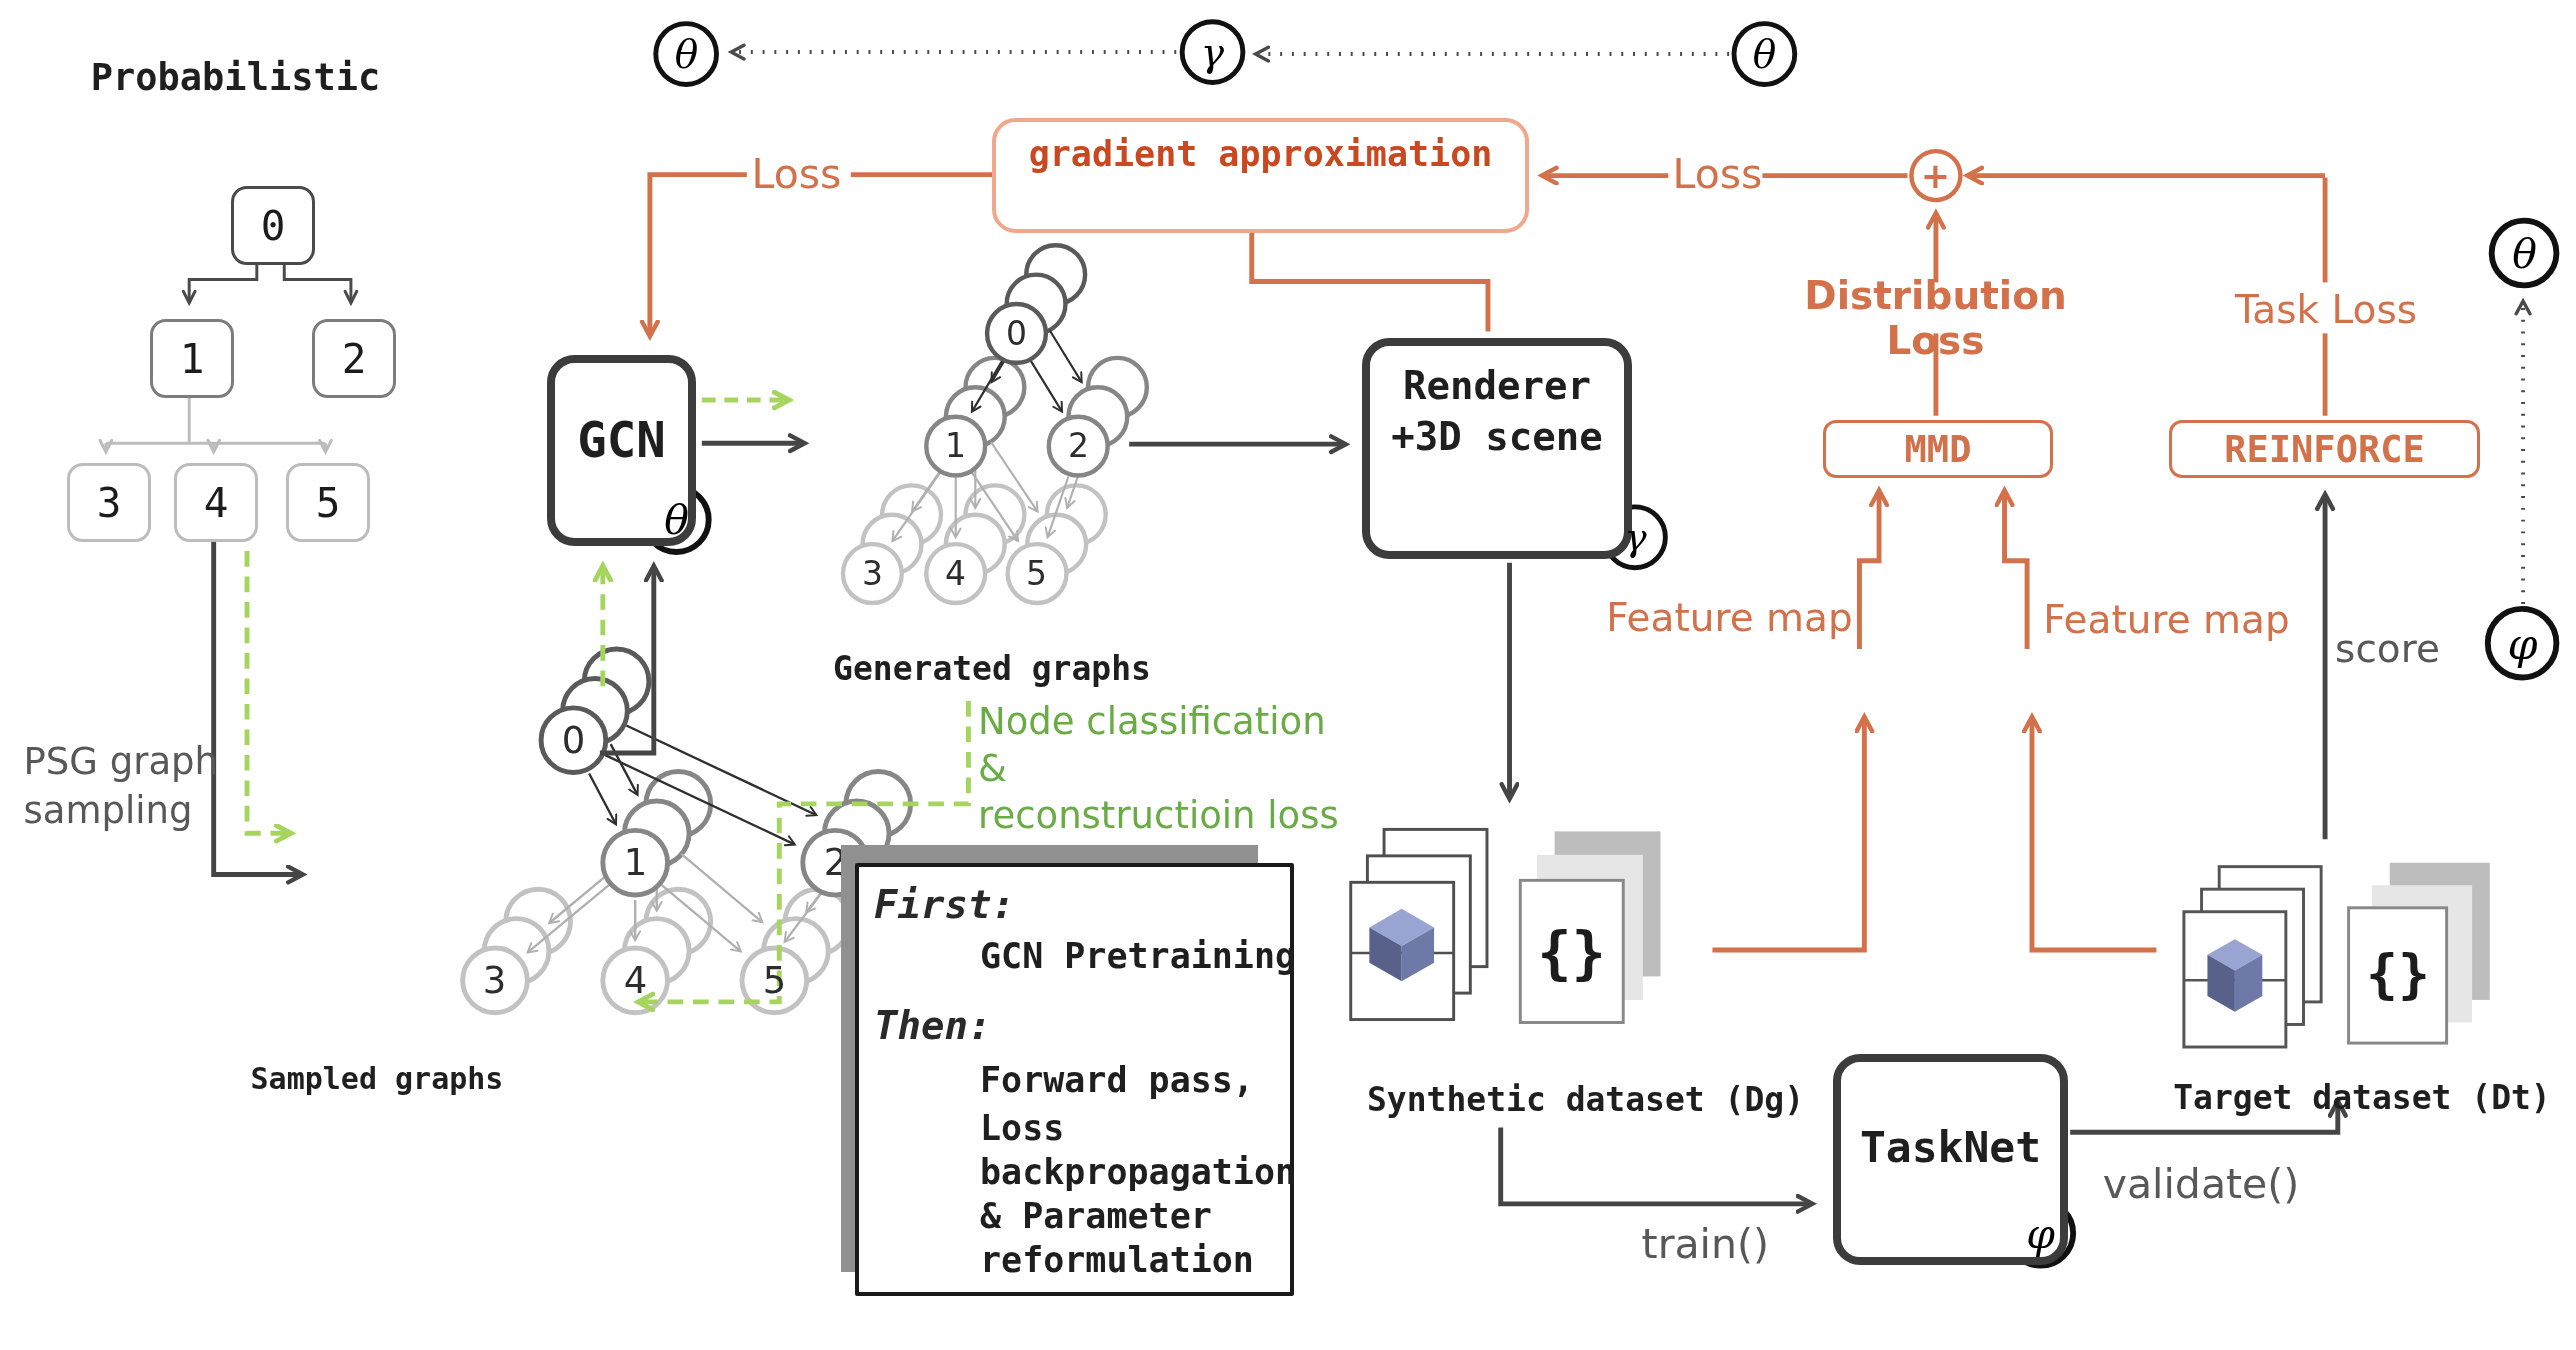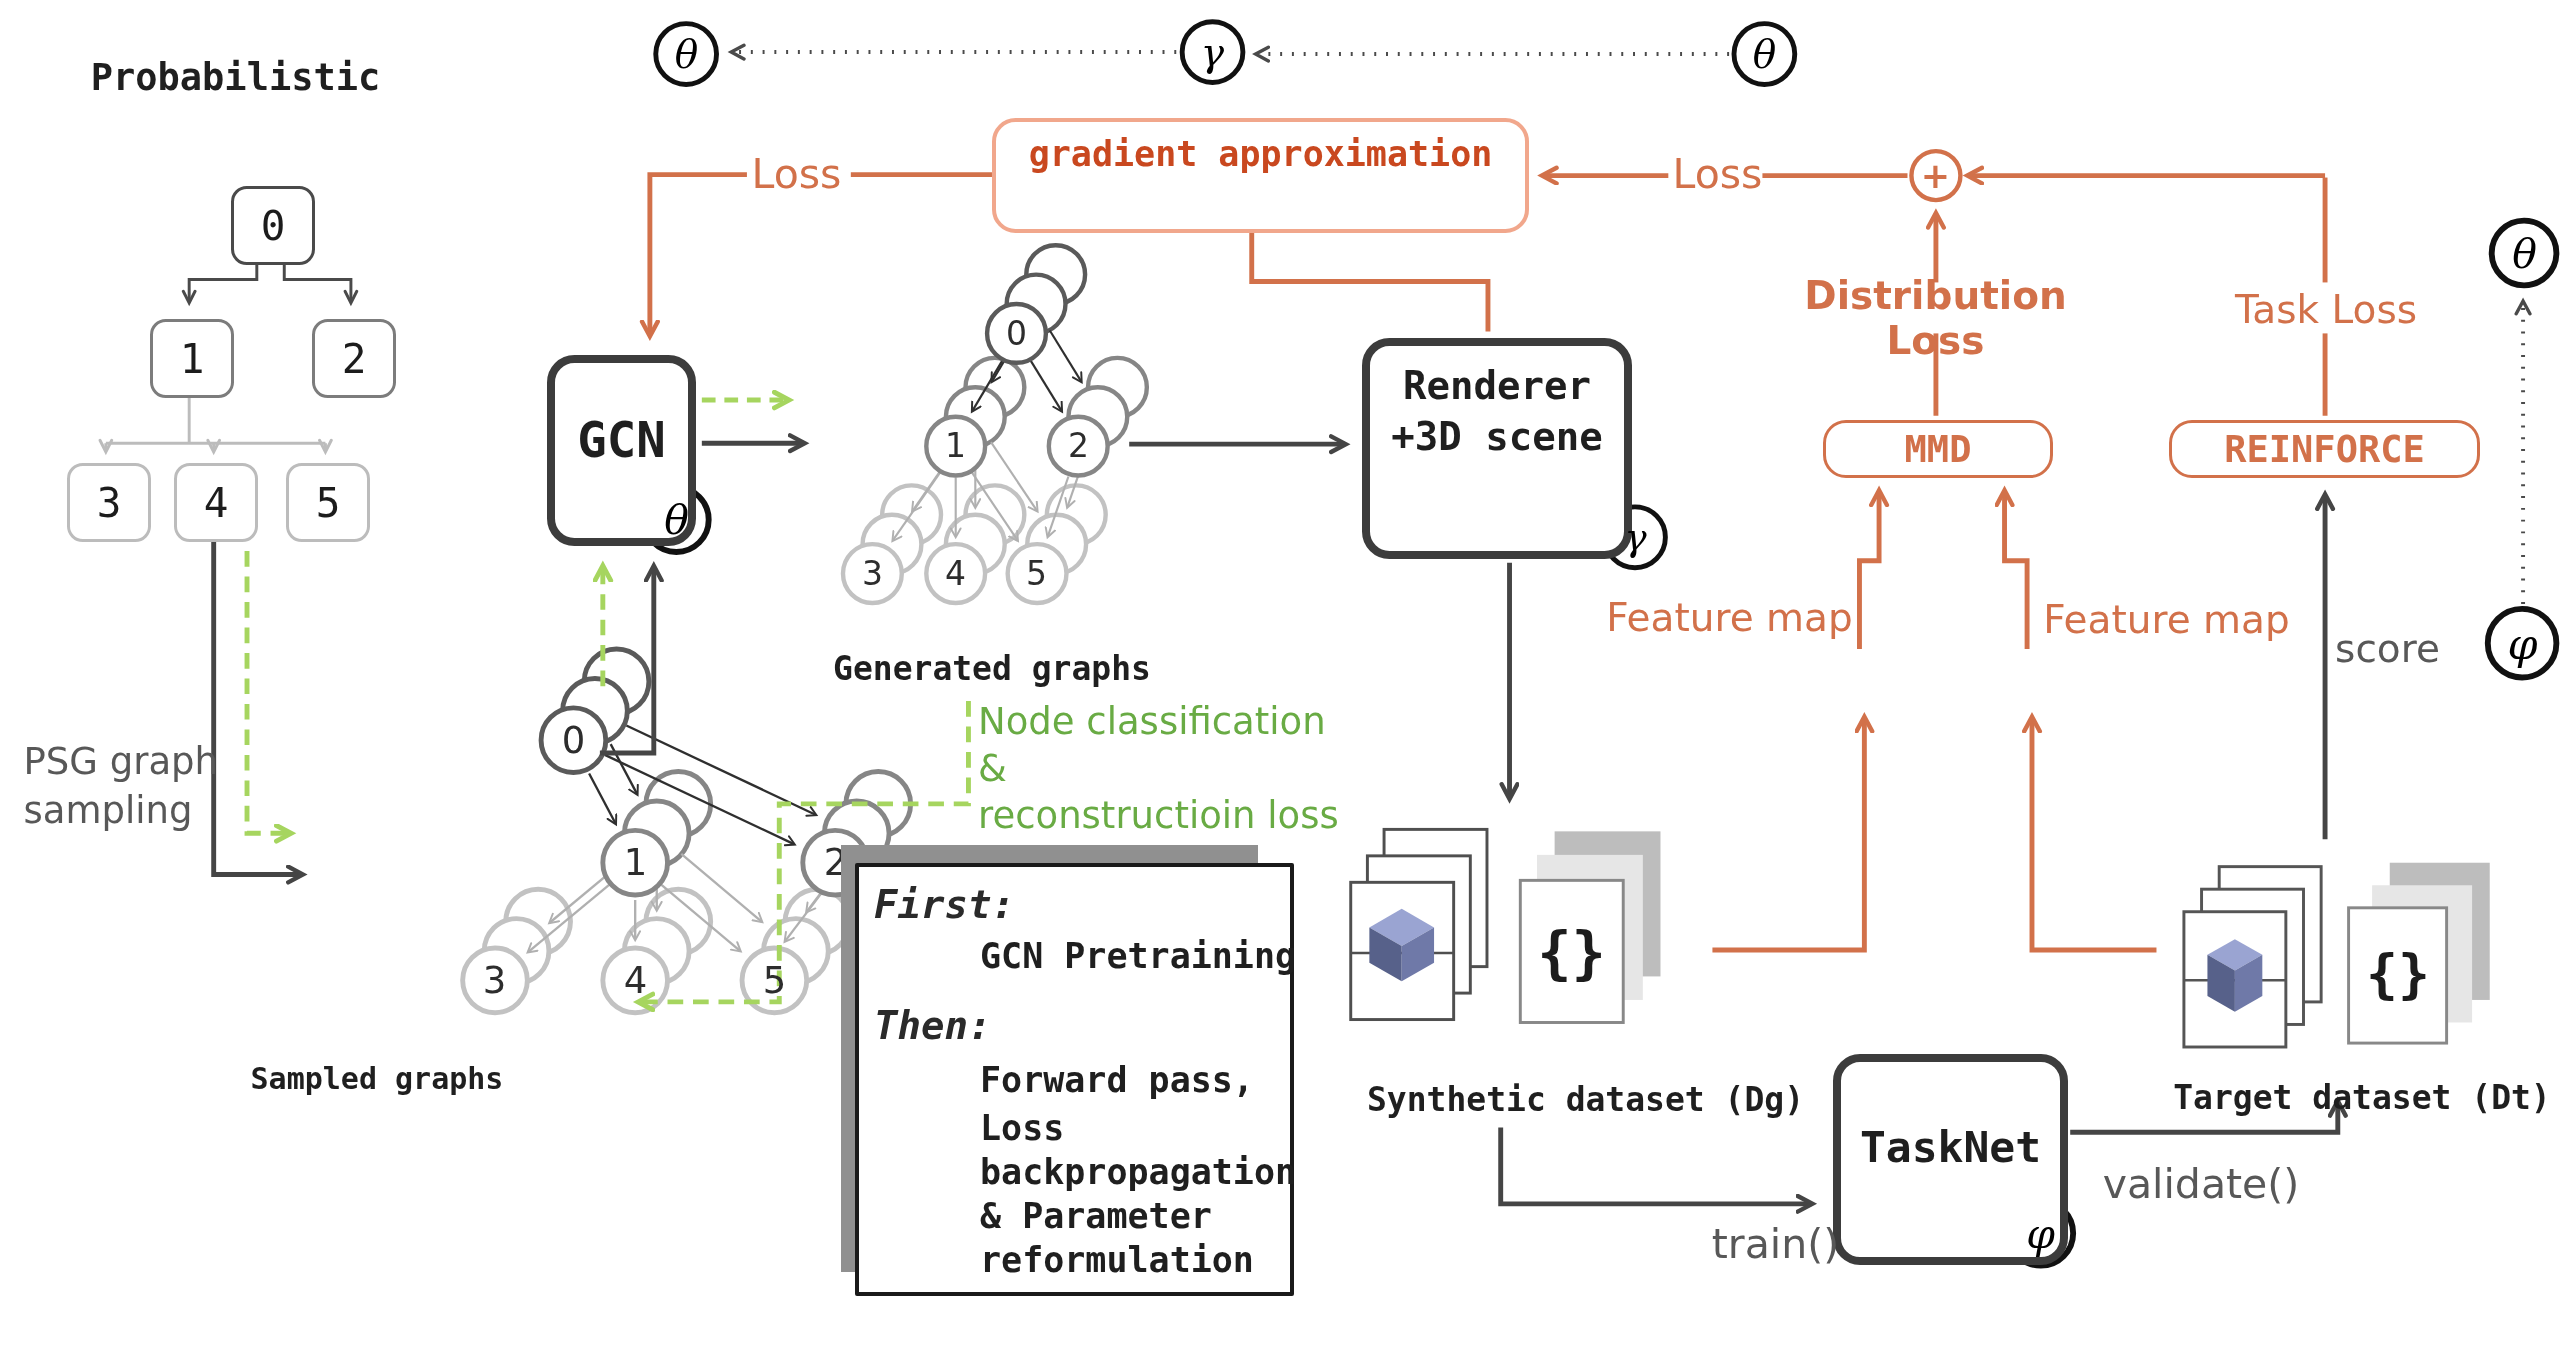--- a/index.html
+++ b/index.html
@@ -10,21 +10,21 @@
   .monoi{font-family:"DejaVu Sans Mono",monospace;font-style:italic;font-weight:bold;}
   .sans{font-family:"DejaVu Sans",sans-serif;}
   .serifI{font-family:"DejaVu Serif",serif;font-style:italic;}
   .ctr{display:flex;align-items:center;justify-content:center;text-align:center;}
   .dark{color:#1f1f1f;}
   .grayt{color:#585858;}
   .orange{color:#d2714a;}
   .greent{color:#69ab44;}
   .roundbox{position:absolute;background:#fff;box-sizing:border-box;}
   .bigbox{border:8.8px solid #3c3c3c;border-radius:27.4px;}
-  .obox{border:3.9px solid #d2714a;border-radius:23px;color:#d2714a;}
+  .obox{border:3.9px solid #d2714a;border-radius:13px;color:#d2714a;}
   .treenode{width:78px;height:73px;border-radius:15.7px;border:3.9px solid;background:#fff;
             font-family:"DejaVu Sans Mono",monospace;font-size:41px;color:#1c1c1c;}
   .gnode{font-family:"DejaVu Sans",sans-serif;color:#2d2d2d;}
   svg{position:absolute;left:0;top:0;}
 </style>
 </head>
 <body>
 
 <div id="canvas">
 
@@ -443,21 +443,21 @@
   <span>Target dataset (Dt)</span>
 </div>
 
 <div class="roundbox bigbox ctr" style="left:1833px;top:1054px;width:235px;height:211px;border-radius:27px;">
   <span class="monob dark" style="font-size:43px;margin-bottom:25.5px;">TaskNet</span>
 </div>
 <div class="abs serifI ctr" style="left:2008px;top:1201px;width:65px;height:65px;font-size:41px;color:#000;">
   <span>φ</span>
 </div>
 
-<div class="abs sans grayt ctr" style="left:1697px;top:1219px;width:157px;height:49px;font-size:41px;">
+<div class="abs sans grayt ctr" style="left:1612px;top:1219px;width:157px;height:49px;font-size:41px;justify-content:flex-end;">
   <span>train()</span>
 </div>
 <div class="abs sans grayt ctr" style="left:2098px;top:1159px;width:206px;height:49px;font-size:41px;">
   <span>validate()</span>
 </div>
 
 <div class="abs" style="left:841px;top:845px;width:417px;height:427px;background:#909090;"></div>
 <div class="roundbox" style="left:855px;top:863px;width:439px;height:433px;border:4.9px solid #1a1a1a;border-radius:2px;"></div>
 <div class="abs monoi" style="left:874px;top:882px;font-size:39px;color:#2a2a2a;"><span>First:</span></div>
 <div class="abs monob dark" style="left:980px;top:936px;font-size:35px;"><span>GCN Pretraining</span></div>

